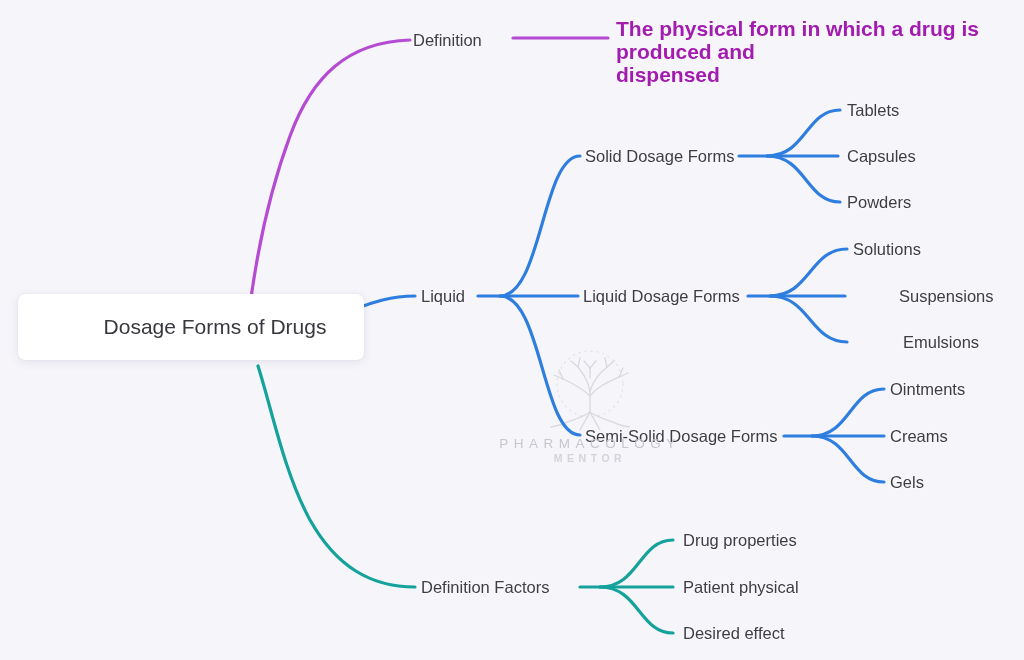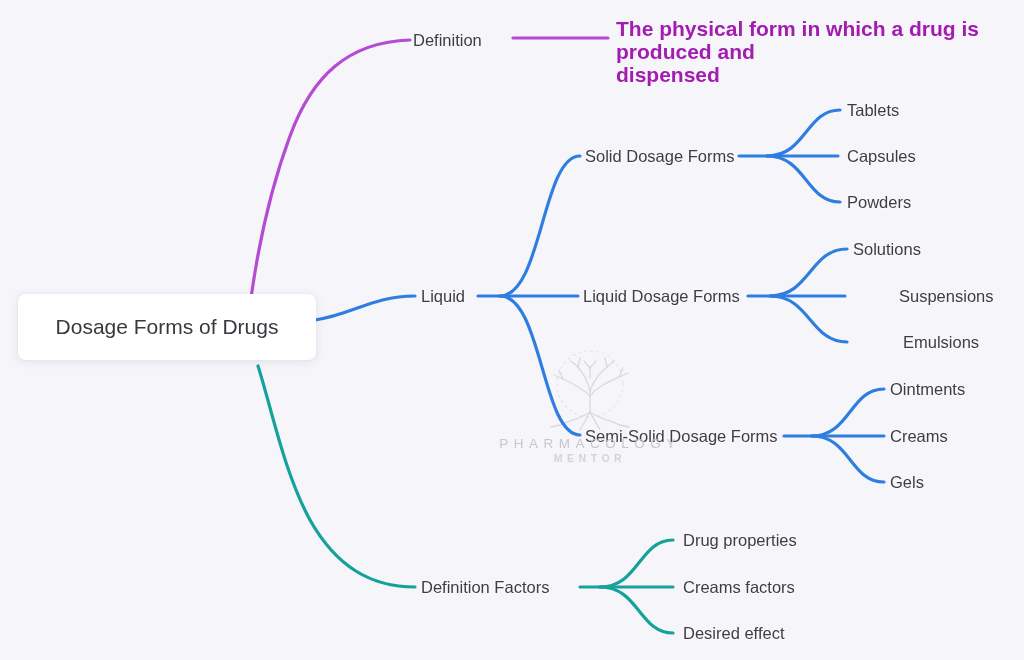--- a/index.html
+++ b/index.html
@@ -12,21 +12,21 @@
   .label{
     position:absolute;transform:translateY(-50%);
     font-size:16.5px;font-weight:500;color:#3d3d44;white-space:nowrap;
     text-shadow:0 0 7px rgba(255,255,255,.85), 0 1px 0 rgba(255,255,255,.6);
   }
   .root-card{
     position:absolute;left:18px;top:294px;width:298px;height:66px;
     background:#ffffff;border-radius:7px;
     box-shadow:0 2px 10px rgba(80,80,120,.12), 0 0 1px rgba(80,80,120,.18);
     display:flex;align-items:center;justify-content:center;
-    font-size:21px;font-weight:500;color:#38383e;
+    font-size:21px;font-weight:500;color:#38383e;padding-left:48px;
   }
   .def-content{
     position:absolute;left:616px;top:17px;width:400px;
     font-size:21px;font-weight:700;color:#a21caf;line-height:23px;
   }
   .wm-text1{
     position:absolute;left:490px;top:436px;width:200px;text-align:center;
     font-size:13.5px;font-weight:normal;letter-spacing:5.5px;color:#c7c7cd;
   }
   .wm-text2{
@@ -122,19 +122,19 @@
 
   <div class="label" style="left:853px;top:249px">Solutions</div>
   <div class="label" style="left:899px;top:296px">Suspensions</div>
   <div class="label" style="left:903px;top:342px">Emulsions</div>
 
   <div class="label" style="left:890px;top:389px">Ointments</div>
   <div class="label" style="left:890px;top:436px">Creams</div>
   <div class="label" style="left:890px;top:482px">Gels</div>
 
   <div class="label" style="left:683px;top:540px">Drug properties</div>
-  <div class="label" style="left:683px;top:587px">Creams factors</div>
+  <div class="label" style="left:683px;top:587px">Patient physical</div>
   <div class="label" style="left:683px;top:633px">Desired effect</div>
 
   <div class="wm-text1">PHARMACOLOGY</div>
   <div class="wm-text2">MENTOR</div>
 
 </div>
 
 </body></html>

